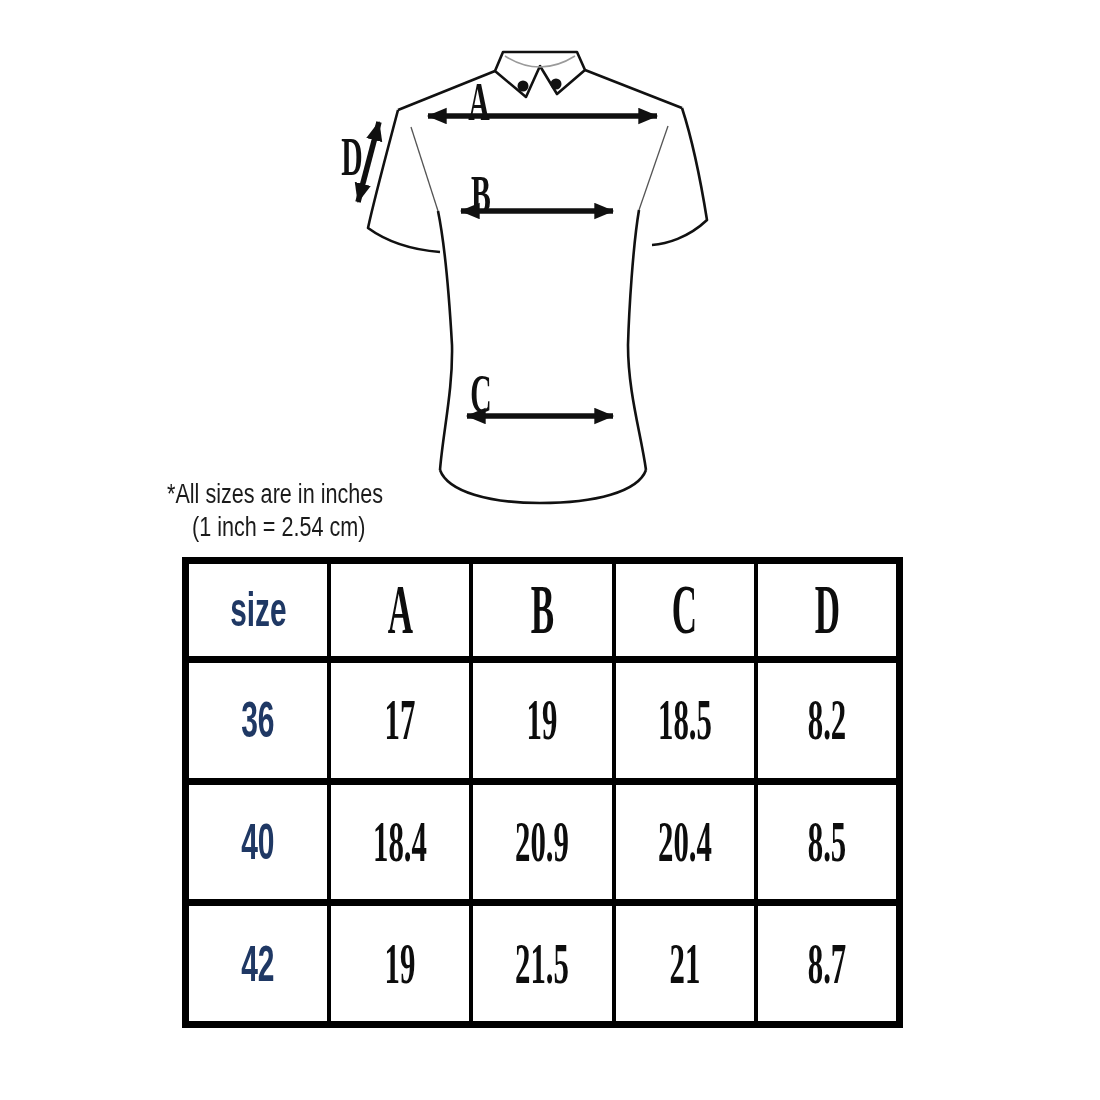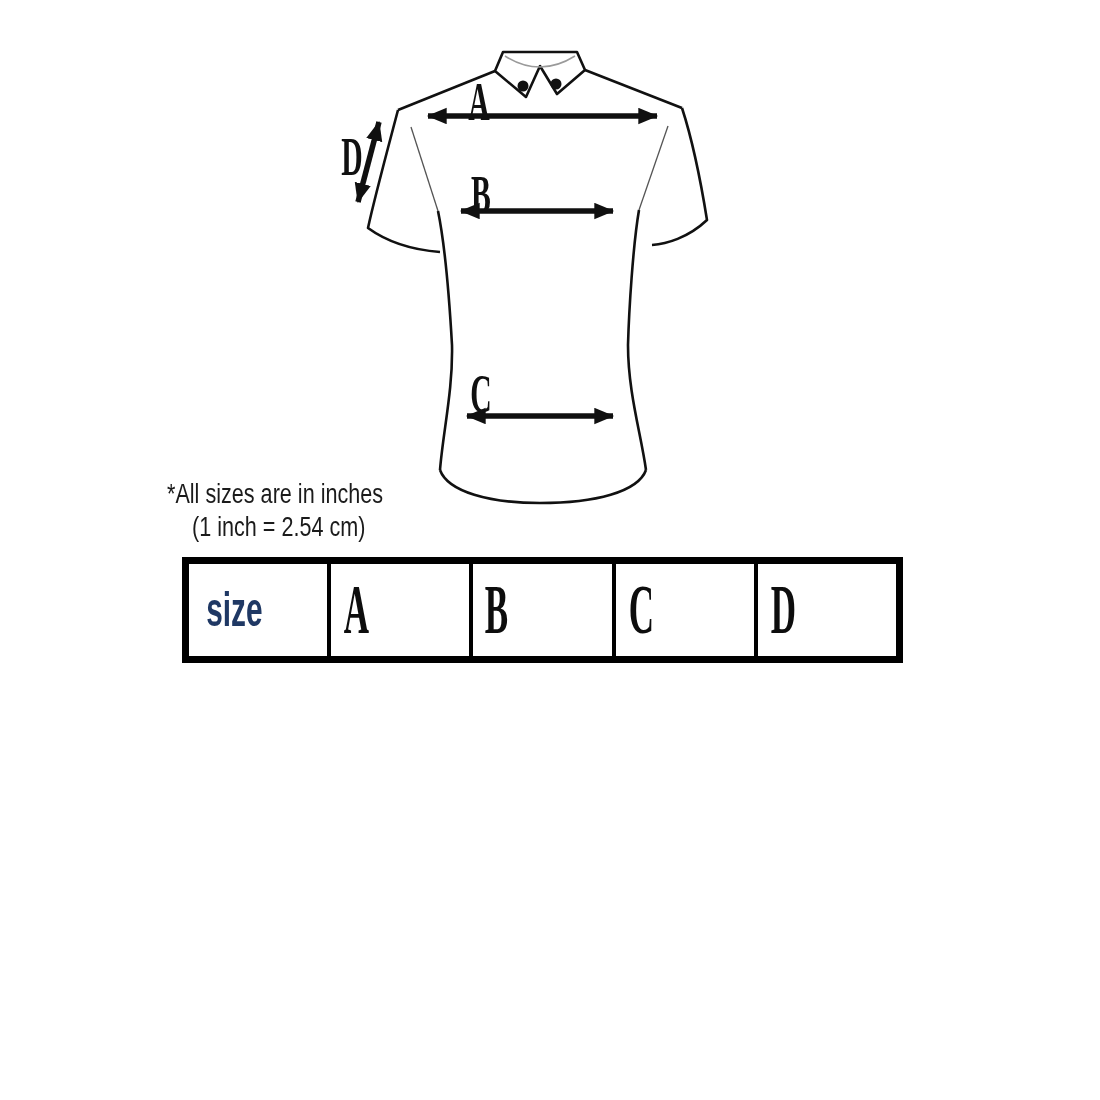--- a/index.html
+++ b/index.html
@@ -30,21 +30,21 @@
   .note-1{left:167px;top:479px;}
   .note-2{left:192px;top:512px;}
   
   .size-table{
     position:absolute;left:182px;top:557px;width:721px;height:471px;
     border-collapse:collapse;table-layout:fixed;background:#ffffff;
     border:7px solid #000;
   }
   .size-table th,.size-table td{
     border:4px solid #000;border-top-width:7px;border-bottom-width:7px;
-    text-align:left;vertical-align:middle;padding:0;width:20%;
+    text-align:center;vertical-align:middle;padding:0;width:20%;
   }
   .size-table th{height:92px;}
   .size-table td{height:63px;}
   .hdr-size{
     display:inline-block;color:#1f3864;font-weight:bold;font-size:48px;line-height:1;
     transform:scaleX(0.62);
   }
   .hdr-letter{
     display:inline-block;font-family:"Liberation Serif",serif;color:#0d0d0d;
     font-weight:bold;font-size:70px;line-height:1;transform:scaleX(0.5);
@@ -105,14 +105,35 @@
   <thead>
     <tr>
       <th><span class="hdr-size">size</span></th>
       <th><span class="hdr-letter">A</span></th>
       <th><span class="hdr-letter">B</span></th>
       <th><span class="hdr-letter">C</span></th>
       <th><span class="hdr-letter">D</span></th>
     </tr>
   </thead>
   <tbody>
+    <tr>
+      <td><span class="size-num">36</span></td>
+      <td><span class="val-num">17</span></td>
+      <td><span class="val-num">19</span></td>
+      <td><span class="val-num">18.5</span></td>
+      <td><span class="val-num">8.2</span></td>
+    </tr>
+    <tr>
+      <td><span class="size-num">40</span></td>
+      <td><span class="val-num">18.4</span></td>
+      <td><span class="val-num">20.9</span></td>
+      <td><span class="val-num">20.4</span></td>
+      <td><span class="val-num">8.5</span></td>
+    </tr>
+    <tr>
+      <td><span class="size-num">42</span></td>
+      <td><span class="val-num">19</span></td>
+      <td><span class="val-num">21.5</span></td>
+      <td><span class="val-num">21</span></td>
+      <td><span class="val-num">8.7</span></td>
+    </tr>
   </tbody>
 </table>
 
 </body></html>

